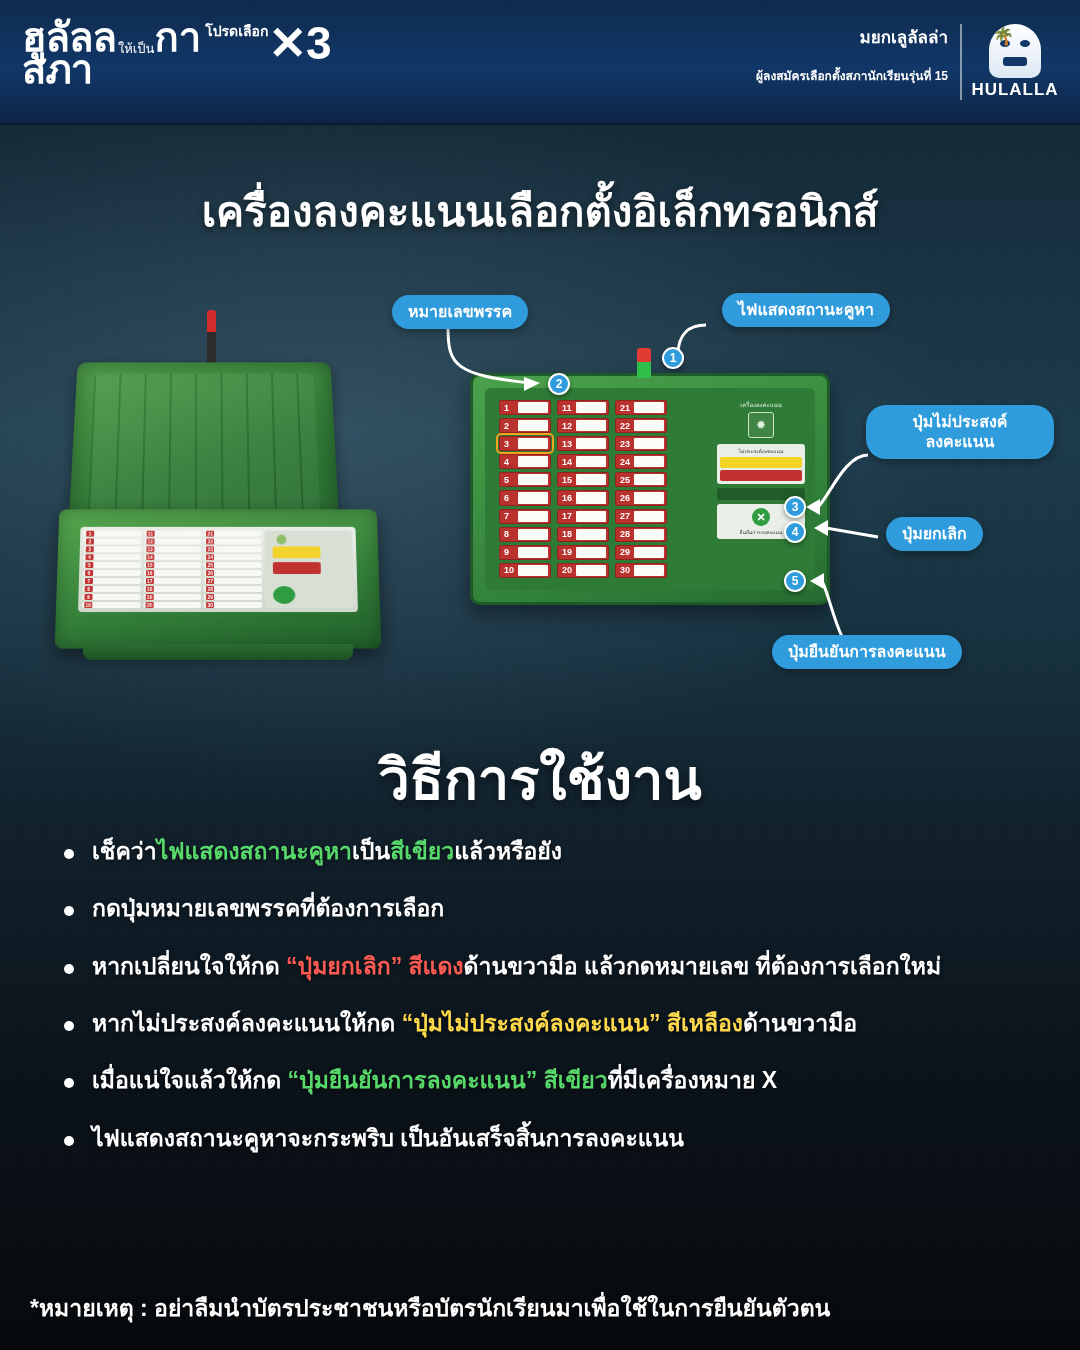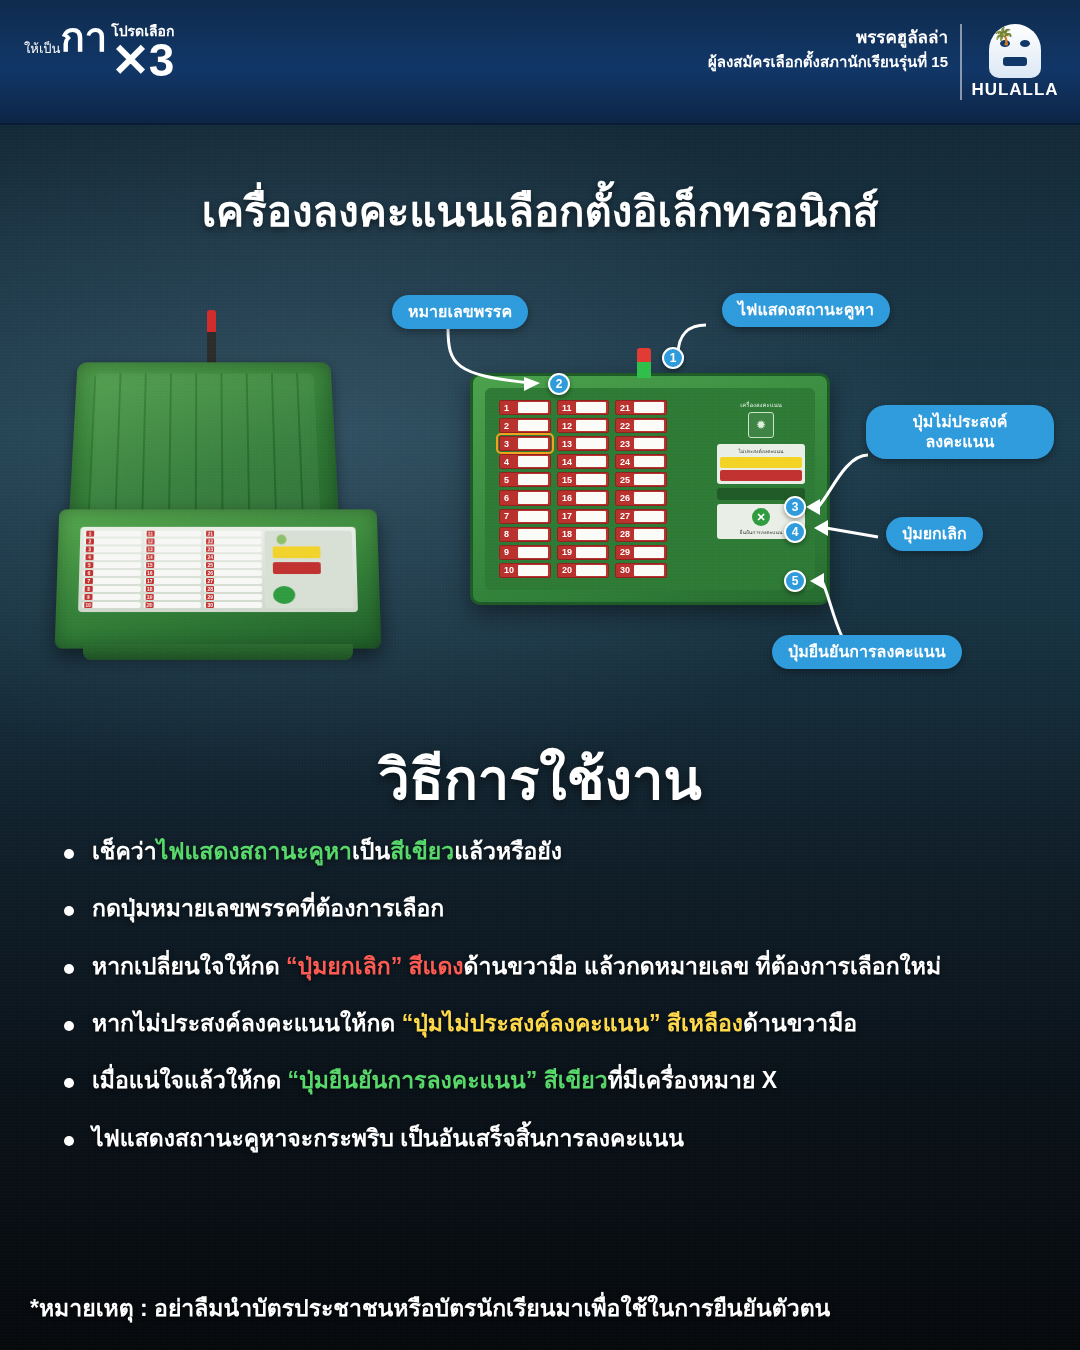--- a/index.html
+++ b/index.html
@@ -43,32 +43,32 @@
     white-space: nowrap;
   }
   .logo-word .l2 { display:block; font-size: 40px; margin-top: -6px;}
   .logo-hai {
     font-size: 13px; line-height: 1.05; margin-top: 24px; margin-left: 2px; margin-right: 4px;
   }
   .logo-ka {
     font-size: 40px; font-weight: bold; line-height: 0.95; margin-left: -4px;
   }
   .logo-vote {
-    display: flex; flex-direction: column; align-items: flex-start;
+    display: flex; flex-direction: row; align-items: flex-start;
     margin-left: 4px; margin-top: 6px;
   }
   .logo-vote .prod { font-size: 14px; font-weight: bold; line-height: 1; margin-bottom: 3px;}
   .logo-vote .x3 { font-size: 46px; font-weight: bold; line-height: 0.85; letter-spacing: -1px;}
 
   .header-right {
     position: absolute; right: 132px; top: 26px;
     text-align: right; color: #fff;
   }
   .header-right .r1 { font-size: 17px; font-weight: bold; line-height: 1.45; }
-  .header-right .r2 { font-size: 15px; font-weight: bold; line-height: 1.5; }
+  .header-right .r2 { font-size: 12px; font-weight: bold; line-height: 1.5; margin-top: 16px; }
   .header-right .r3 { font-size: 13.5px; font-weight: bold; line-height: 1.5; }
   .header-divider {
     position: absolute; right: 118px; top: 24px;
     width: 2px; height: 76px; background: rgba(255,255,255,0.5);
   }
   .emblem {
     position: absolute; right: 22px; top: 24px;
     width: 86px; height: 78px;
     display:flex; flex-direction:column; align-items:center; justify-content:flex-start;
   }
@@ -279,30 +279,34 @@
     text-shadow: 0 2px 5px rgba(0,0,0,0.6);
   }
 </style>
 </head>
 <body>
 
 <div class="page">
 
   <div class="header">
     <div class="logo-left">
+      <div class="logo-word">
+        <span>ฮูลัลล</span>
+        <span class="l2">สภา</span>
+      </div>
       <div class="logo-hai">ให้เป็น</div>
       <div class="logo-ka">กา</div>
       <div class="logo-vote">
         <div class="prod">โปรดเลือก</div>
         <div class="x3">✕3</div>
       </div>
     </div>
 
     <div class="header-right">
-      <div class="r1">พรรคฮูลัลล่า</div>
+      <div class="r1">มยกเลูลัลล่า</div>
       <div class="r2">ผู้ลงสมัครเลือกตั้งสภานักเรียนรุ่นที่ 15</div>
     </div>
     <div class="header-divider"></div>
 
     <div class="emblem">
       <div class="tiki">
         <span class="palm">🌴</span>
       </div>
       <div class="name">HULALLA</div>
     </div>

